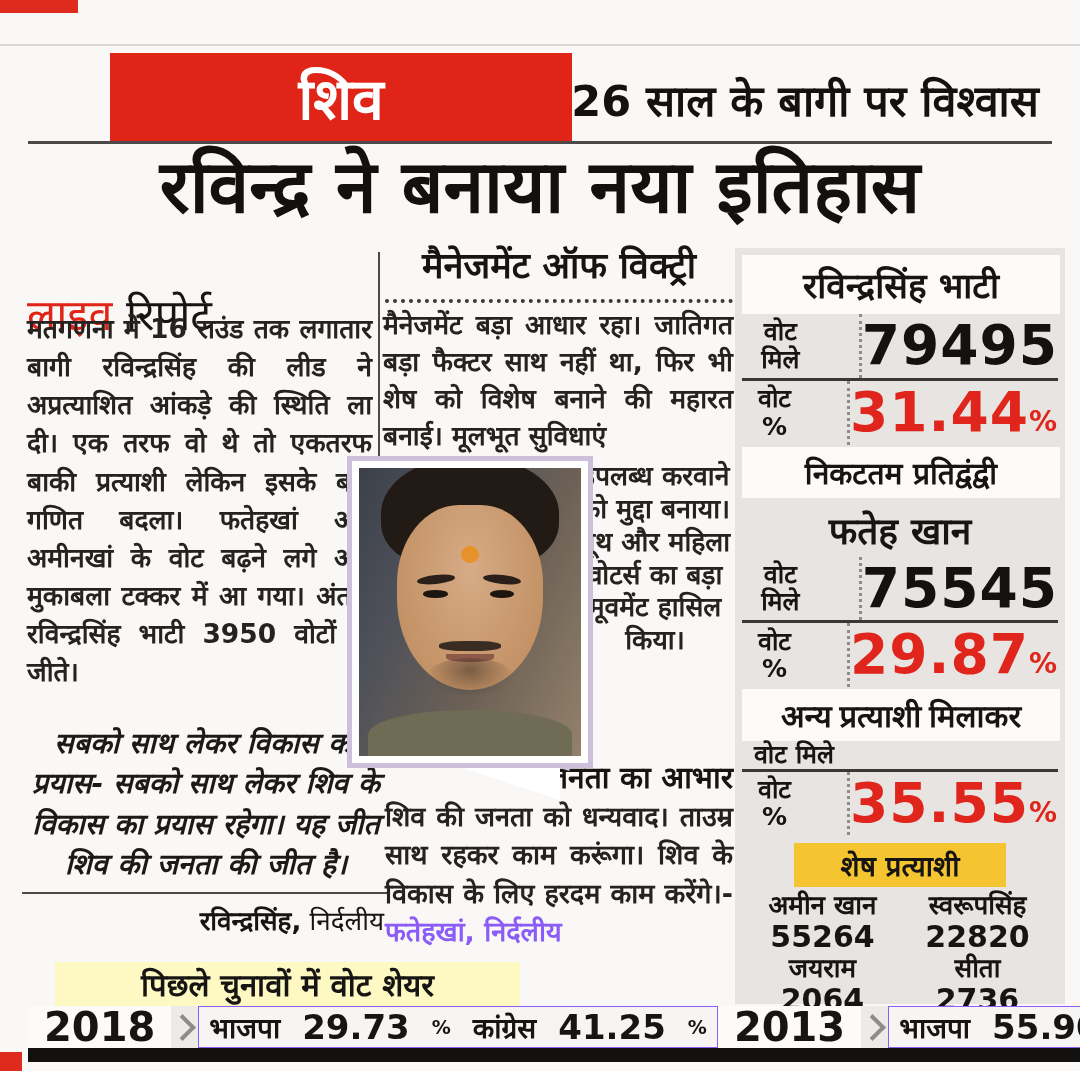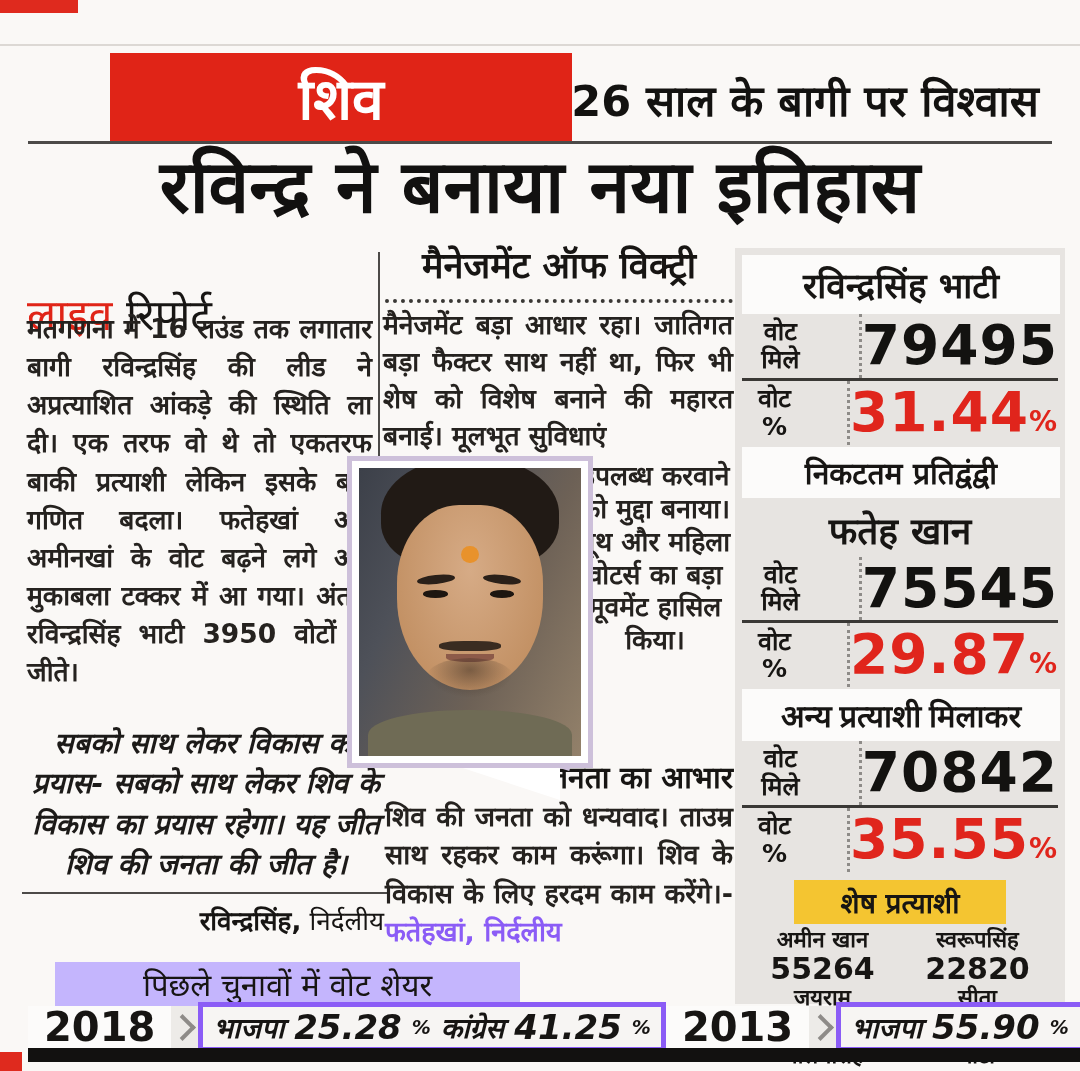--- a/index.html
+++ b/index.html
@@ -96,34 +96,34 @@
   .stat-row .lbl{width:104px;text-align:center;font-size:25px;font-weight:800;line-height:1.1;}
   .stat-row .val{flex:1;border-left:3px dotted #8e8b88;text-align:center;
     font-size:55px;font-weight:800;letter-spacing:1px;color:#131210;line-height:1.05;padding:3px 0;}
   .stat-row.pct{border-top:3px solid #3a3835;}
   .stat-row.pct .val{color:#e0251c;}
   .stat-row .val .sign{font-size:28px;font-weight:800;}
   .yellow-band{width:212px;margin:8px auto 4px auto;background:#f4c531;text-align:center;
     font-size:28px;font-weight:800;padding:3px 0;}
   .rest-grid{display:grid;grid-template-columns:1fr 1fr;column-gap:6px;row-gap:0;padding:0 8px;}
   .rest-cell{text-align:center;line-height:1.12;}
-  .rest-cell .nm{font-size:22px;font-weight:800;}
+  .rest-cell .nm{font-size:26px;font-weight:800;}
   .rest-cell .vt{font-size:30px;font-weight:800;}
 
   
-  .share-title{left:55px;top:962px;width:465px;height:44px;background:#c4b5fd;
-    display:flex;align-items:center;justify-content:center;font-size:31px;font-weight:400;}
+  .share-title{left:55px;top:962px;width:465px;height:44px;background:#fef9c3;
+    display:flex;align-items:center;justify-content:center;font-size:31px;font-weight:700;}
   .share-bar{left:28px;top:1006px;width:1052px;height:42px;background:#edebe8;
     display:flex;align-items:center;}
   .year-chip{background:#fcfbfa;font-size:40px;font-weight:800;padding:0 16px;height:42px;
     display:flex;align-items:center;}
   .chev{width:15px;height:15px;border-top:4px solid #8e8b88;border-right:4px solid #8e8b88;
     transform:rotate(45deg);margin:0 6px 0 2px;flex:0 0 auto;}
-  .share-seg{background:#f7f5f3;border:5px solid #8b5cf6;height:40px;display:flex;align-items:center;
-    padding:0 10px;gap:10px;flex:0 0 auto;font-style:italic;}
+  .share-seg{background:#f7f5f3;border:1px solid #8b5cf6;height:40px;display:flex;align-items:center;
+    padding:0 10px;gap:22px;flex:0 0 auto;}
   .share-seg .party{font-size:28px;font-weight:800;}
   .share-seg .pv{font-size:34px;font-weight:700;}
   .share-seg .ps{font-size:19px;font-weight:700;}
   .black-bar{left:28px;top:1048px;width:1052px;height:14px;background:#121110;}
 </style>
 </head>
 <body>
 
 <div id="page">
 
@@ -196,21 +196,20 @@
       <div class="val">75545</div>
     </div>
     <div class="stat-row pct">
       <div class="lbl">वोट %</div>
       <div class="val"><span>29.87</span><span class="sign">%</span></div>
     </div>
 
     <div class="band b3">अन्य प्रत्याशी मिलाकर</div>
     <div class="stat-row">
       <div class="lbl">वोट मिले</div>
-      <div class="val">70842</div>
     </div>
     <div class="stat-row pct">
       <div class="lbl">वोट %</div>
       <div class="val"><span>35.55</span><span class="sign">%</span></div>
     </div>
 
     <div class="yellow-band">शेष प्रत्याशी</div>
     <div class="rest-grid">
       <div class="rest-cell">
         <div class="nm">अमीन खान</div>
@@ -238,21 +237,21 @@
       </div>
     </div>
   </div>
 
   <div class="abs share-title">पिछले चुनावों में वोट शेयर</div>
   <div class="abs share-bar">
     <div class="year-chip">2018</div>
     <div class="chev"></div>
     <div class="share-seg">
       <span class="party">भाजपा</span>
-      <span class="pv">25.28</span>
+      <span class="pv">29.73</span>
         <span class="ps">%</span>
       <span class="party">कांग्रेस</span>
       <span class="pv">41.25</span>
         <span class="ps">%</span>
     </div>
     <div class="year-chip">2013</div>
     <div class="chev"></div>
     <div class="share-seg">
       <span class="party">भाजपा</span>
       <span class="pv">55.90</span>

